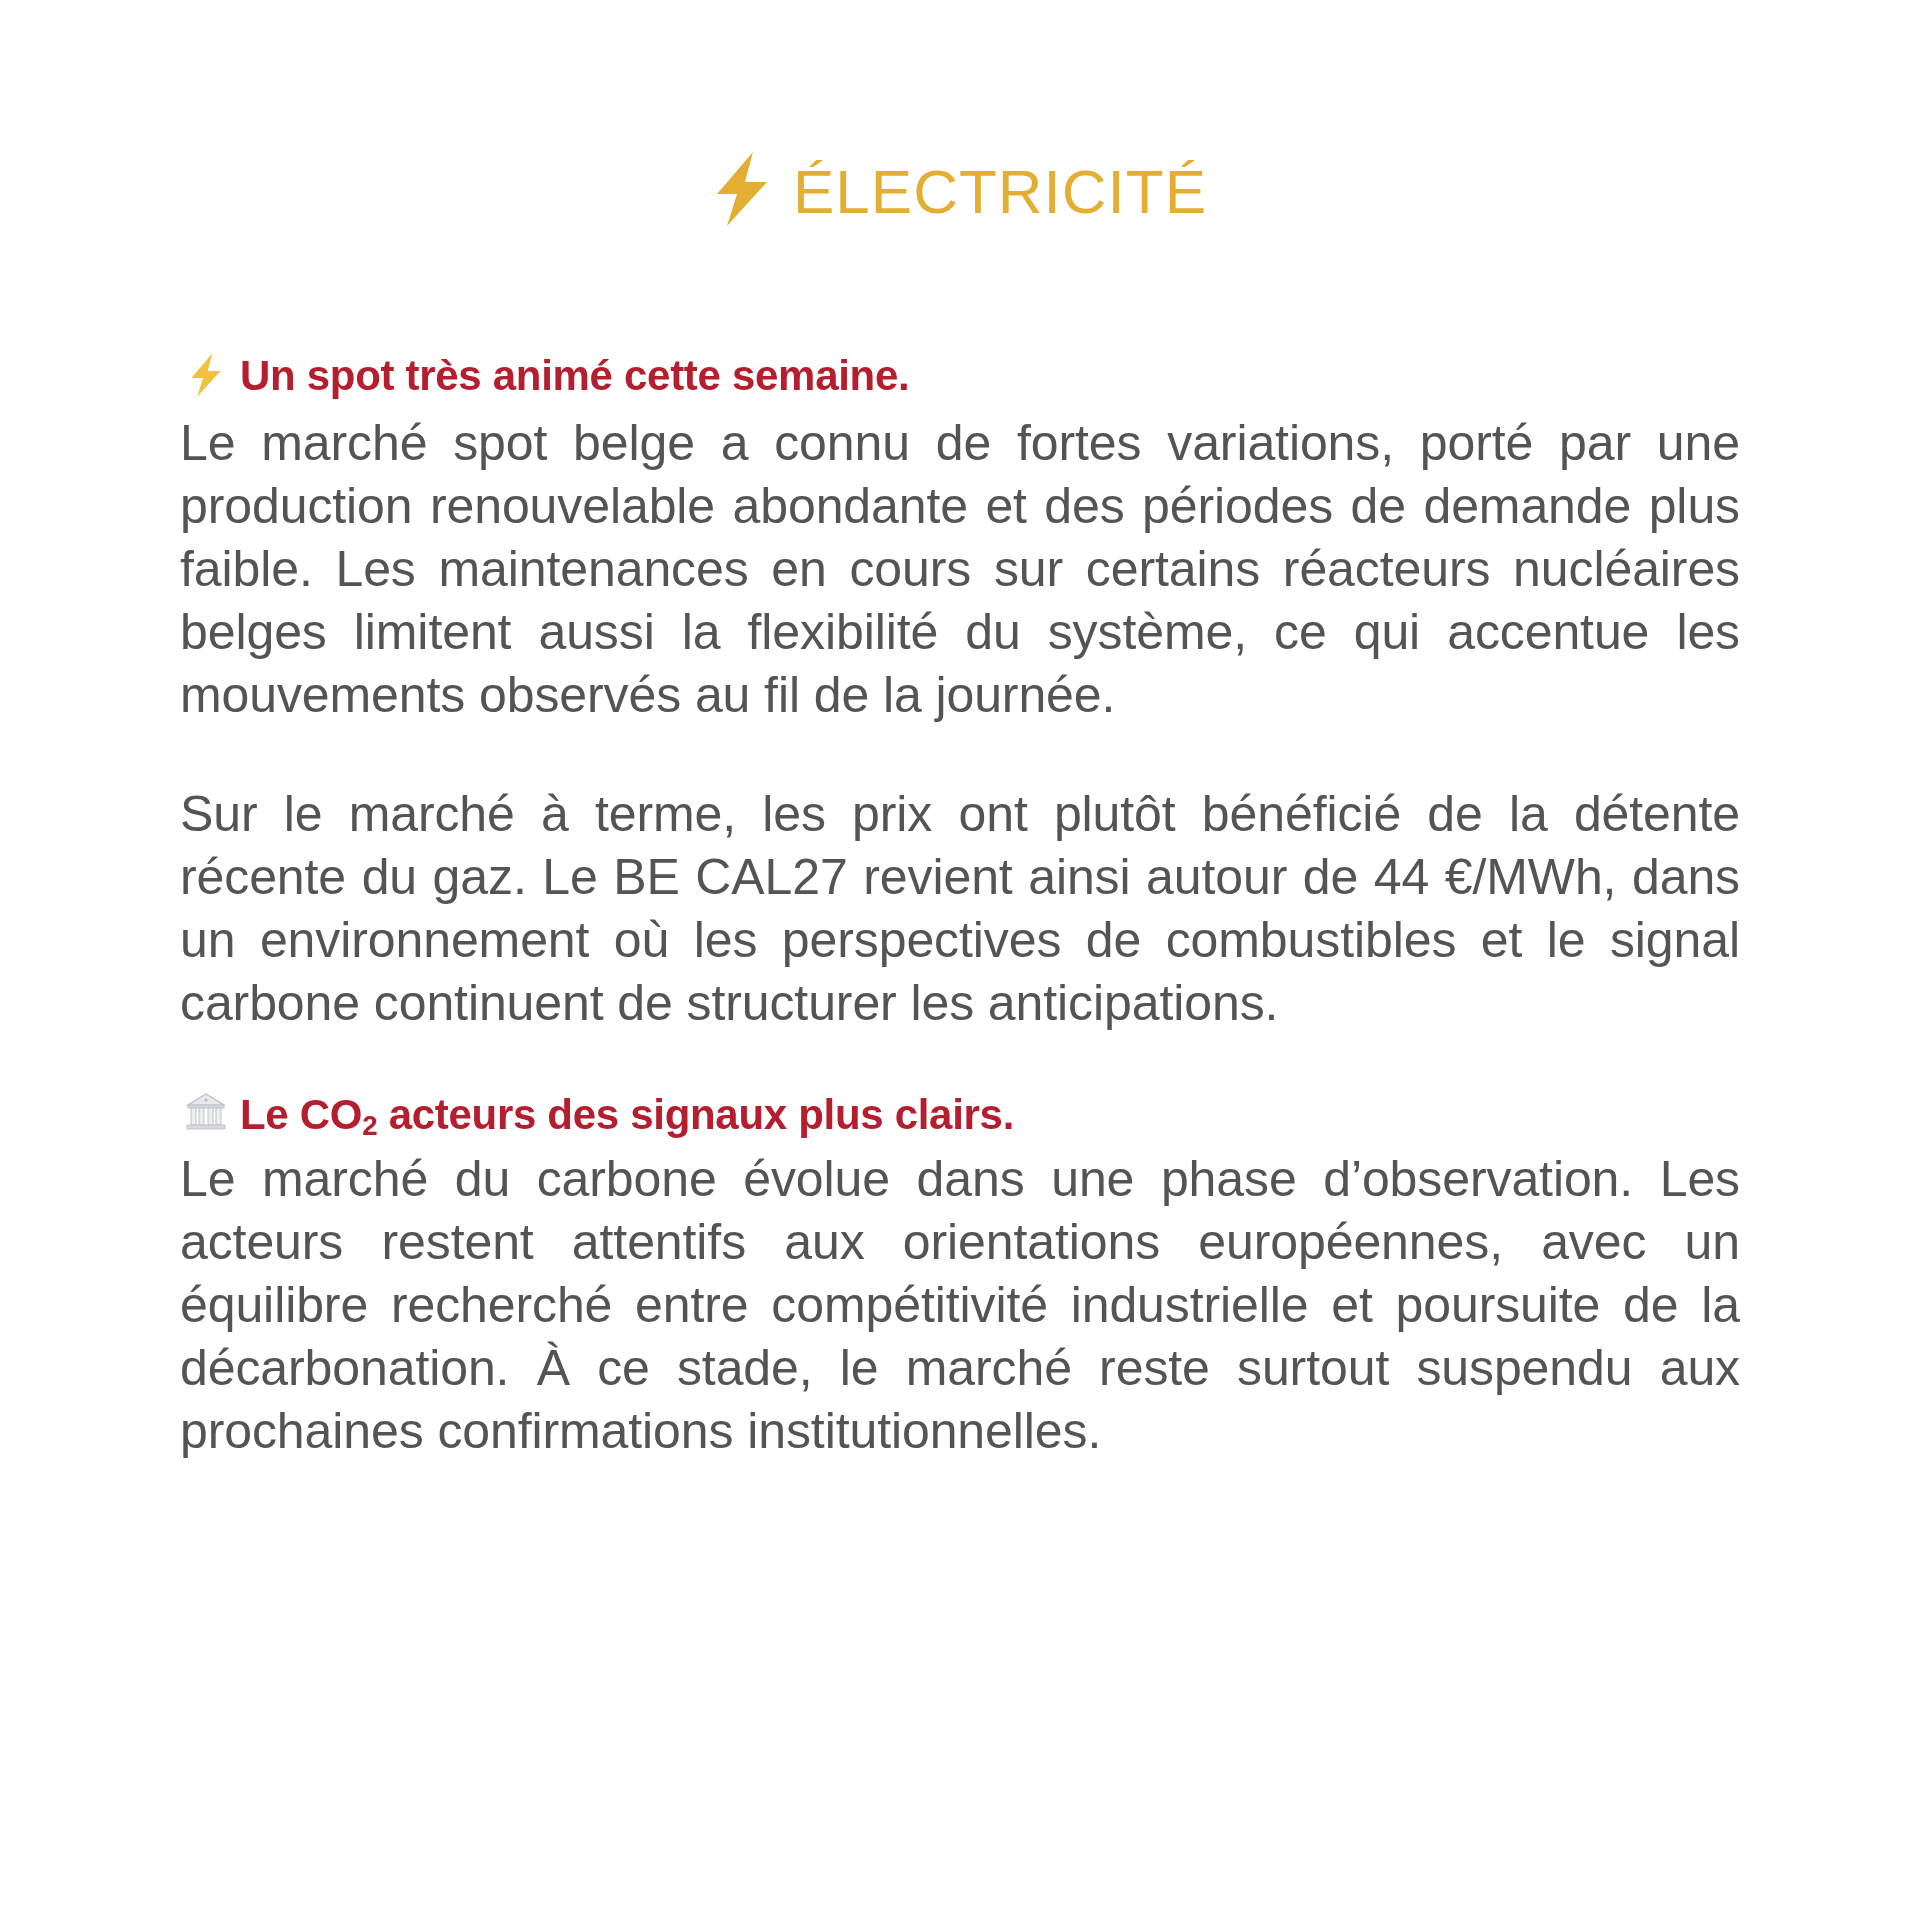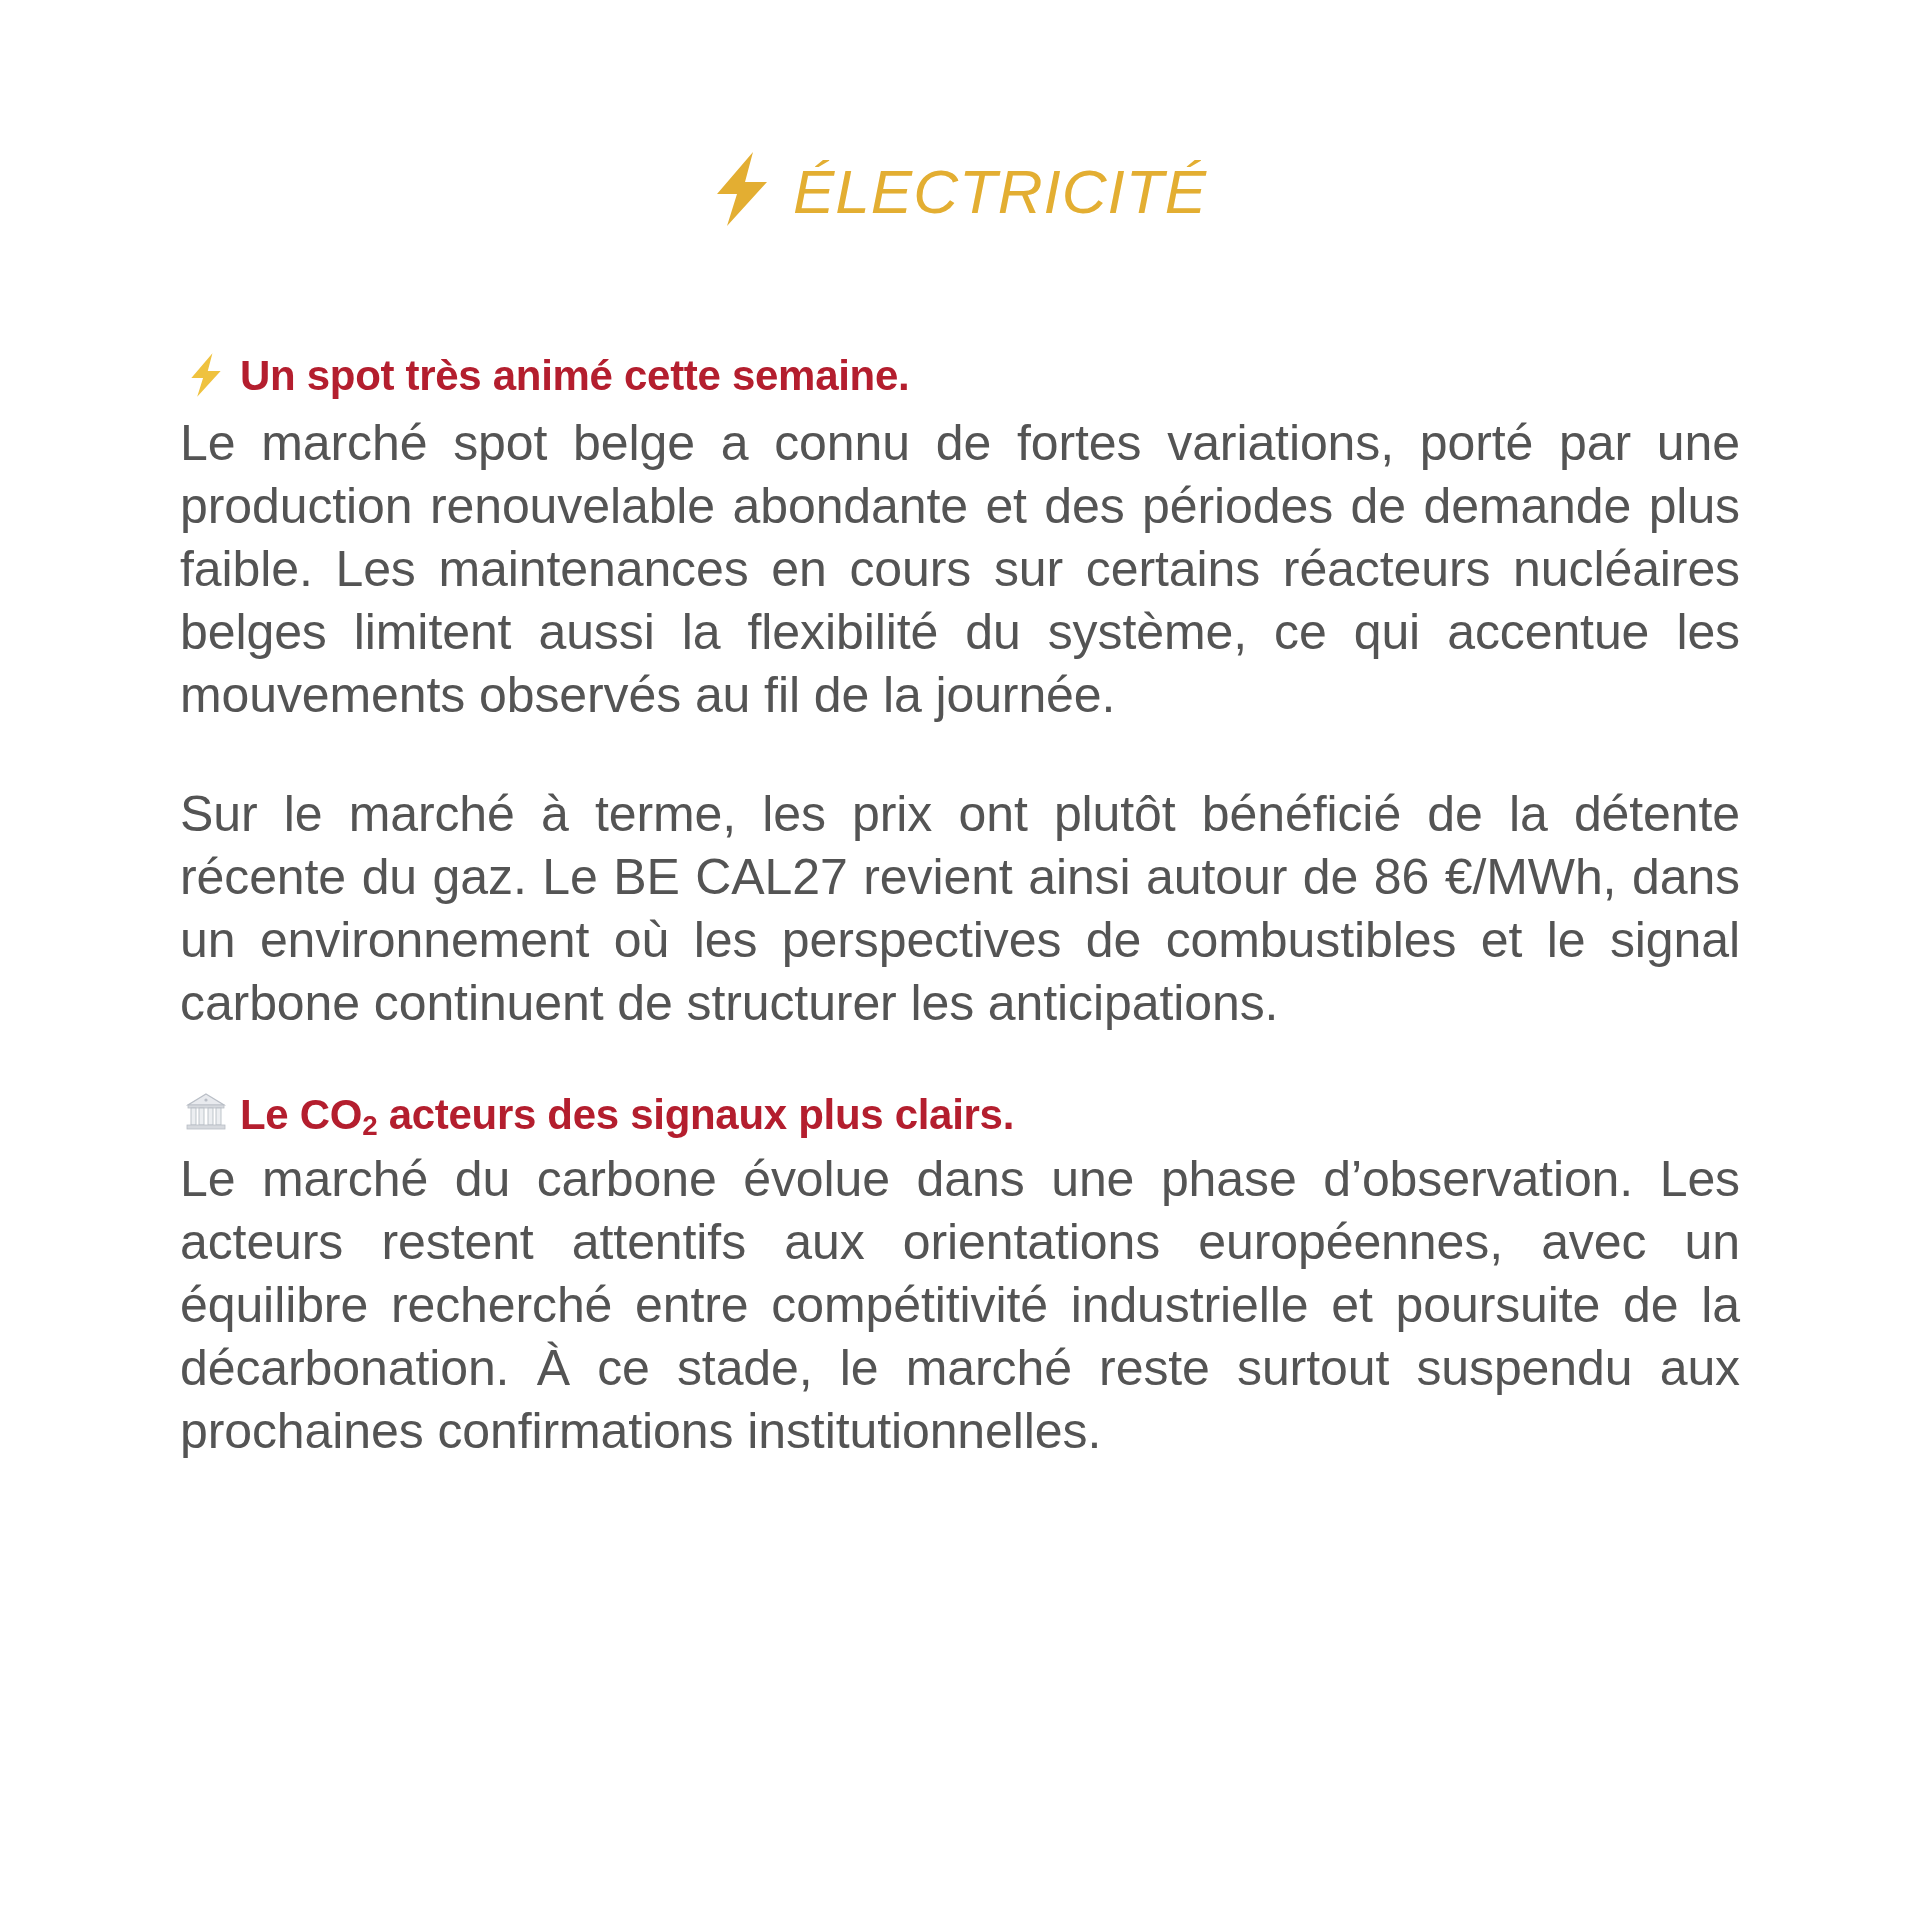--- a/index.html
+++ b/index.html
@@ -27,21 +27,20 @@
     padding-top: 150px;
     text-align: center;
   }
 
   .kicker {
     display: flex;
     align-items: center;
     justify-content: center;
     gap: 22px;
     line-height: 1;
-    font-style: italic;
   }
 
   .kicker-icon {
     display: inline-block;
     font-size: 62px;
     line-height: 1;
     color: #E3AE32;
     transform: translateY(2px);
   }
 
@@ -158,21 +157,21 @@
           <svg width="34" height="46" viewBox="0 0 58 74" aria-hidden="true">
             <path d="M40 0 L4 42 L24 42 L14 74 L54 30 L32 30 Z" fill="#EFC23F"></path>
           </svg>
         </span>
         <span class="section-title">Un spot très animé cette semaine.</span>
       </div>
       <p class="section-body">Le marché spot belge a connu de fortes variations, porté par une production renouvelable abondante et des périodes de demande plus faible. Les maintenances en cours sur certains réacteurs nucléaires belges limitent aussi la flexibilité du système, ce qui accentue les mouvements observés au fil de la journée.</p>
     </div>
 
     <div class="section">
-      <p class="section-body">Sur le marché à terme, les prix ont plutôt bénéficié de la détente récente du gaz. Le BE CAL27 revient ainsi autour de 86 €/MWh, dans un environnement où les perspectives de combustibles et le signal carbone continuent de structurer les anticipations.</p>
+      <p class="section-body">Sur le marché à terme, les prix ont plutôt bénéficié de la détente récente du gaz. Le BE CAL27 revient ainsi autour de 44 €/MWh, dans un environnement où les perspectives de combustibles et le signal carbone continuent de structurer les anticipations.</p>
     </div>
 
     <div class="section">
       <div class="section-head">
         <span class="section-icon svg-icon">
           <svg width="42" height="42" viewBox="0 0 42 42" aria-hidden="true">
             <polygon points="21,3 39,14 3,14" fill="#e8eaee" stroke="#b9bec6" stroke-width="1.2"></polygon>
             <rect x="3" y="14" width="36" height="3" fill="#d6d9de" stroke="#b9bec6" stroke-width="0.8"></rect>
             <g fill="#eceef1" stroke="#b9bec6" stroke-width="0.9">
               <rect x="6" y="17" width="5" height="17"></rect>

